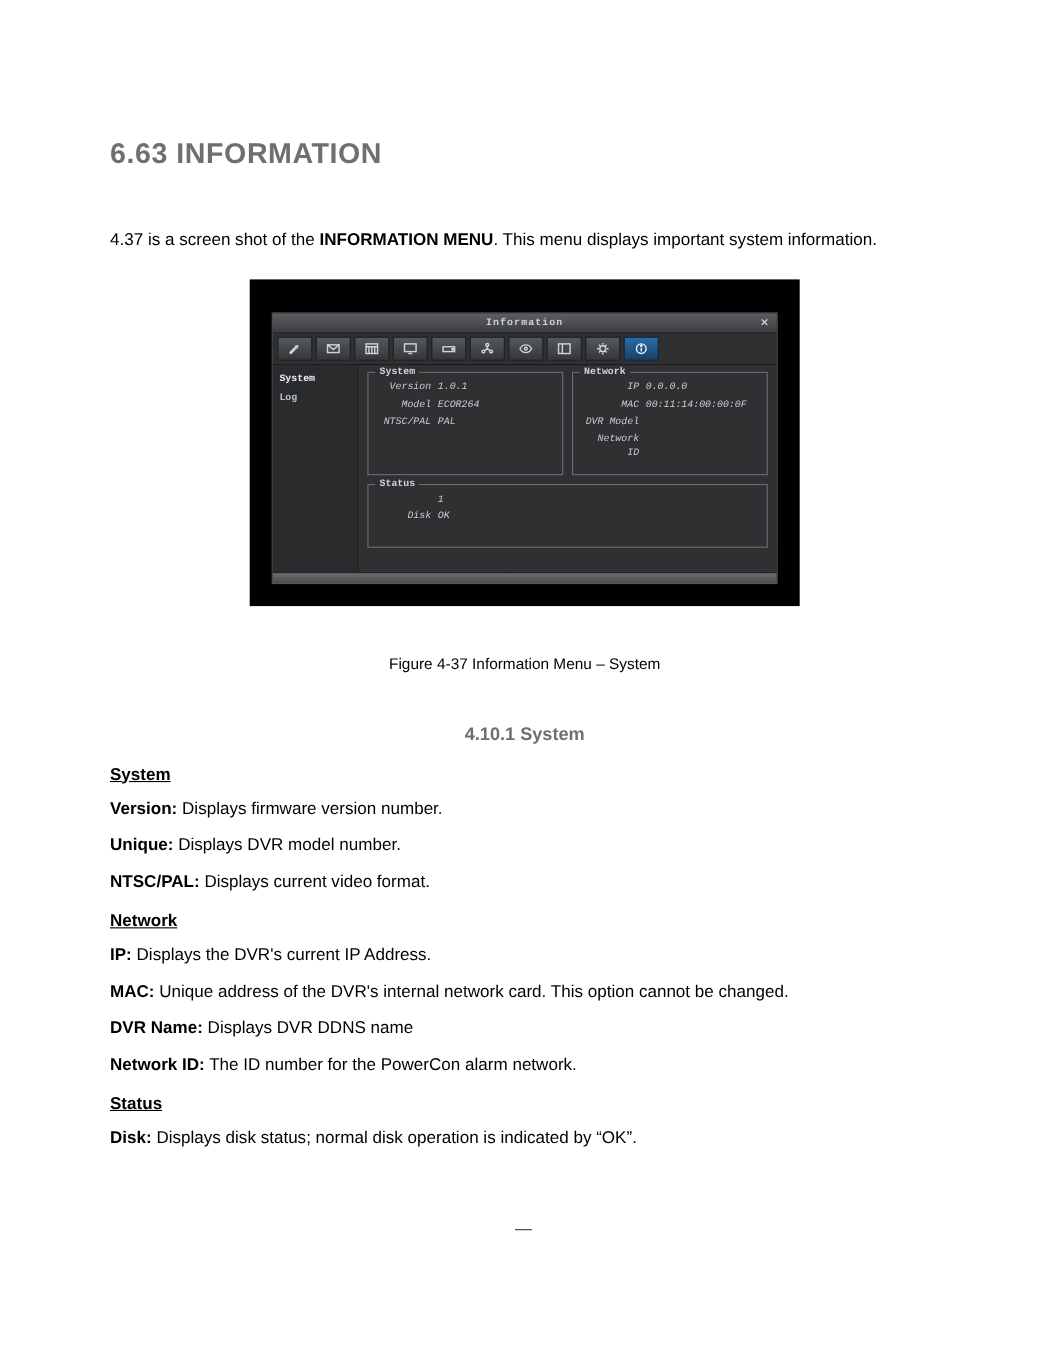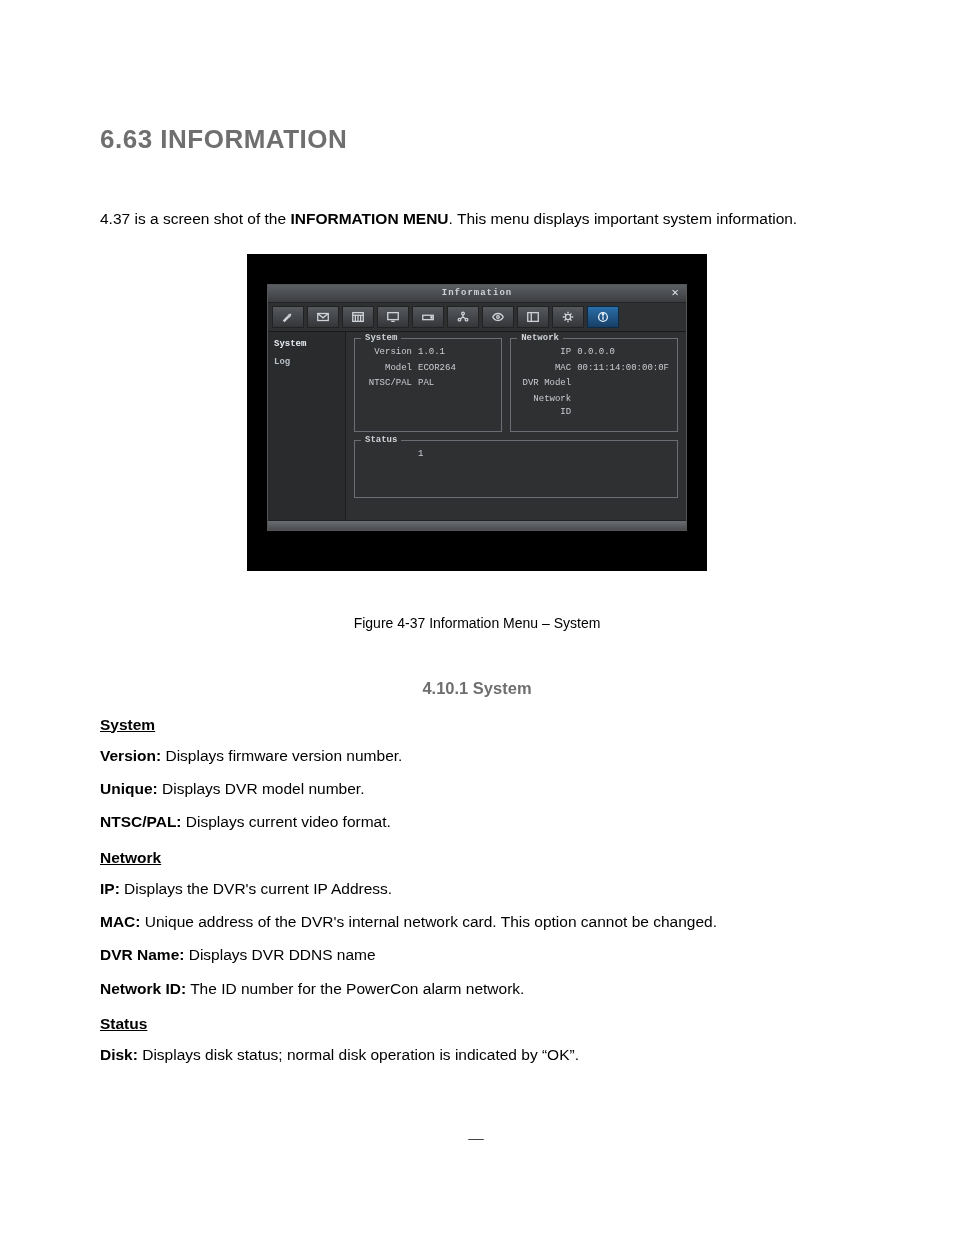--- a/index.html
+++ b/index.html
@@ -17,24 +17,24 @@
     font-family: Arial, Helvetica, sans-serif;
     font-size: 26px;
     font-weight: 900;
     color: #6f6f6f;
     letter-spacing: 0.5px;
     margin-bottom: 48px;
   }
   p.body-text { margin-bottom: 24px; }
   .bold { font-weight: 700; }
   .screenshot-wrap {
-    width: 460px;
+    width: 500px;
     margin: 0 auto 18px auto;
     background: #000;
-    padding: 30px 20px 40px 20px;
+    padding: 30px 20px 20px 20px;
   }
   .dvr-window {
     background: linear-gradient(#3f4041, #2b2c2d);
     border: 1px solid #555;
     font-family: "Courier New", monospace;
     font-size: 9px;
     color: #c9cdd3;
   }
   .dvr-titlebar {
     position: relative;
@@ -108,21 +108,21 @@
     margin-bottom: 8px;
   }
   .fieldset .legend {
     position: absolute;
     top: -7px; left: 6px;
     background: #2f3032;
     padding: 0 4px;
     font-weight: bold;
     color:#cfd3d8;
   }
-  .kv { display: flex; padding: 1px 0; }
+  .kv { display: flex; padding: 1px 0; font-style: italic; }
   .kv .k { width: 55px; text-align: right; padding-right: 6px; }
   .fs-net .kv .k { width: 58px; }
   .kv .v { flex:1; }
   .dvr-footer {
     height: 10px;
     background: linear-gradient(#6a6d72, #4a4c50);
     border-top: 1px solid #222;
   }
   .figure-caption {
     text-align: center;
@@ -275,20 +275,24 @@
                 <span class="v"></span>
               </div>
           </div>
         </div>
         <div class="fieldset" style="min-height:58px;">
           <span class="legend">Status</span>
           <div class="kv">
               <span class="k"></span>
               <span class="v">1</span>
             </div>
+          <div class="kv">
+              <span class="k">Disk</span>
+              <span class="v">OK</span>
+            </div>
         </div>
       </div>
     </div>
     <div class="dvr-footer"></div>
   </div>
 </div>
 
 <div class="figure-caption">Figure 4-37 Information Menu – System</div>
 
 <h2 class="subsection">4.10.1 System</h2>

